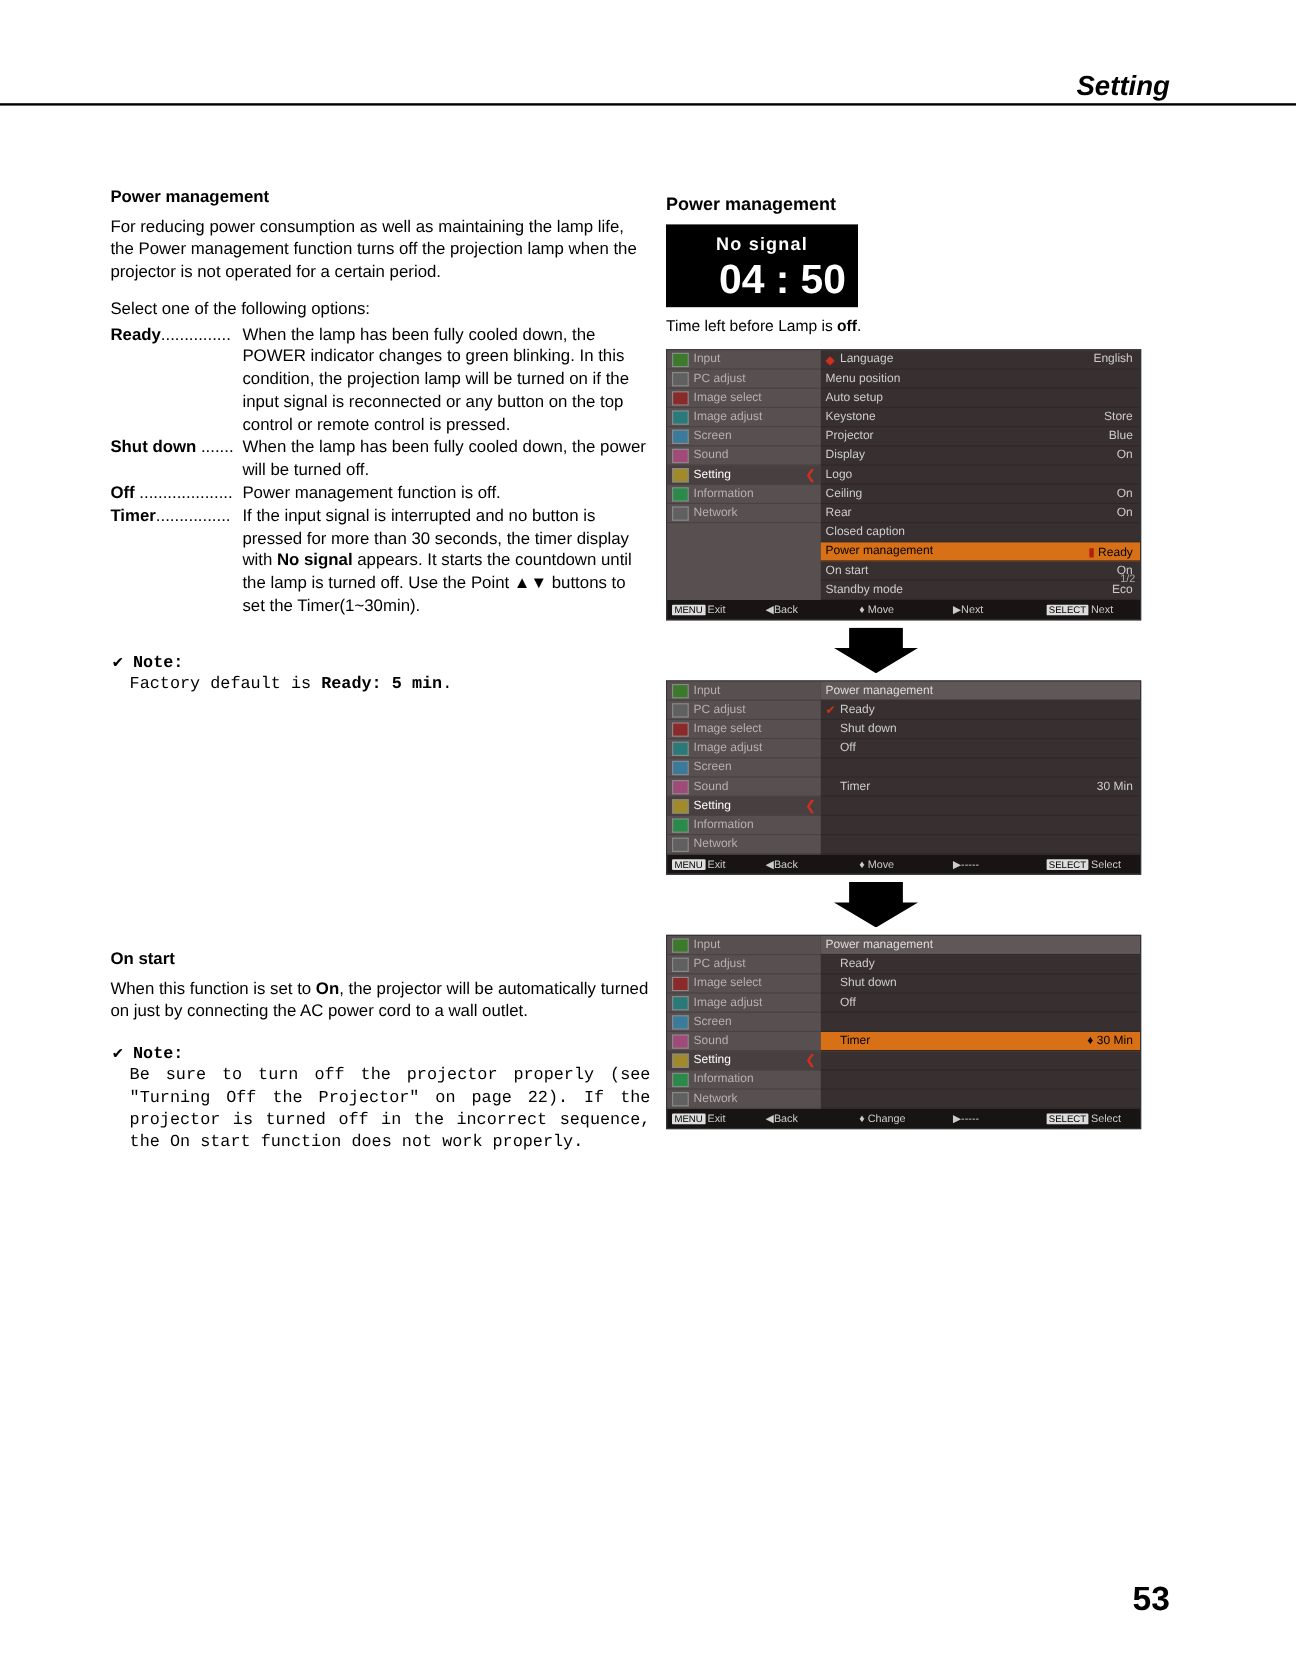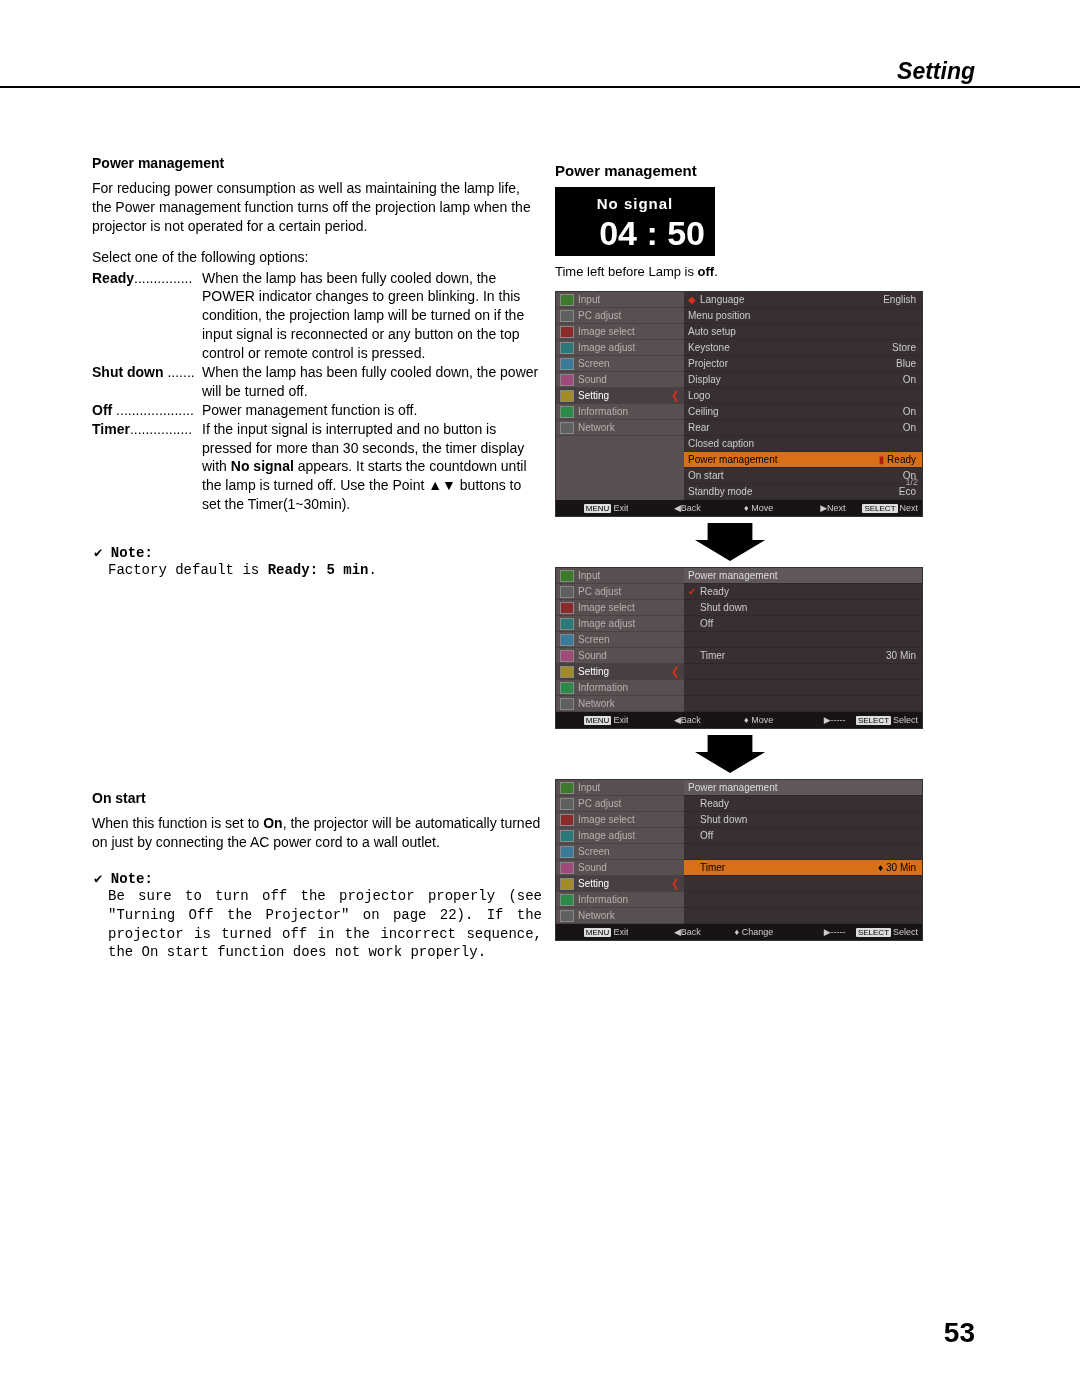--- a/index.html
+++ b/index.html
@@ -65,21 +65,21 @@
     background: #000;
     color: #fff;
     padding: 8px 10px 6px;
   }
   .nosignal .t { font-size: 15px; font-weight: bold; letter-spacing: 1px; text-align: center; }
   .nosignal .time { font-size: 34px; font-weight: bold; text-align: right; line-height: 1; margin-top: 4px; font-family: Arial, sans-serif; }
   .caption { font-size: 13px; margin: 8px 0 12px; }
 
   
   .osd {
-    width: 368px;
+    width: 396px;
     background: #585050;
     font-size: 10px;
     color: #b8b0b0;
     border: 1px solid #333;
     margin-bottom: 4px;
   }
   .osd .body { display: flex; }
   .osd .sidebar { width: 128px; background: #585050; }
   .osd .content { flex: 1; background: #383030; color: #ccc; position: relative; }
   .osd .row { display: flex; align-items: center; height: 16px; padding: 0 4px; }
@@ -101,21 +101,21 @@
   .ic-cyan  { background: #3a7a9a; }
   .ic-yel   { background: #a08a2a; }
   .ic-grn2  { background: #2a8a4a; }
   .ic-gry   { background: #606060; }
   .osd .chev { margin-left: auto; font-size: 11px; }
   .osd .mark { width: 10px; display: inline-block; color: #d03020; margin-right: 2px; }
   .osd .foot {
     background: #181414; color: #ccc; display: flex; height: 16px;
     align-items: center; font-size: 9px; padding: 0 4px; gap: 4px;
   }
-  .osd .foot .fseg { flex: 1; white-space: nowrap; overflow: hidden; text-align: right; }
+  .osd .foot .fseg { flex: 1; white-space: nowrap; overflow: hidden; }
   .osd .foot .fseg .k { background:#ddd; color:#000; padding:0 2px; border-radius:1px; margin-right:2px; font-size:8px; }
   .arrow {
     width: 70px; height: 38px; margin: 6px auto 6px 140px;
     background: #000;
     clip-path: polygon(18% 0, 82% 0, 82% 45%, 100% 45%, 50% 100%, 0 45%, 18% 45%);
   }
   .pagecount { position:absolute; right:4px; bottom:13px; font-size:9px; color:#aaa; }
 </style>
 </head>
 <body>

